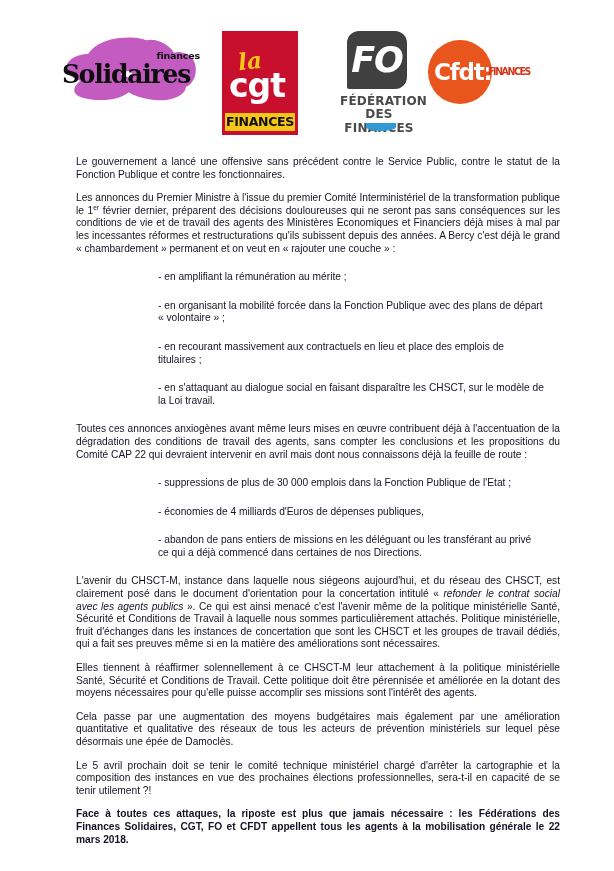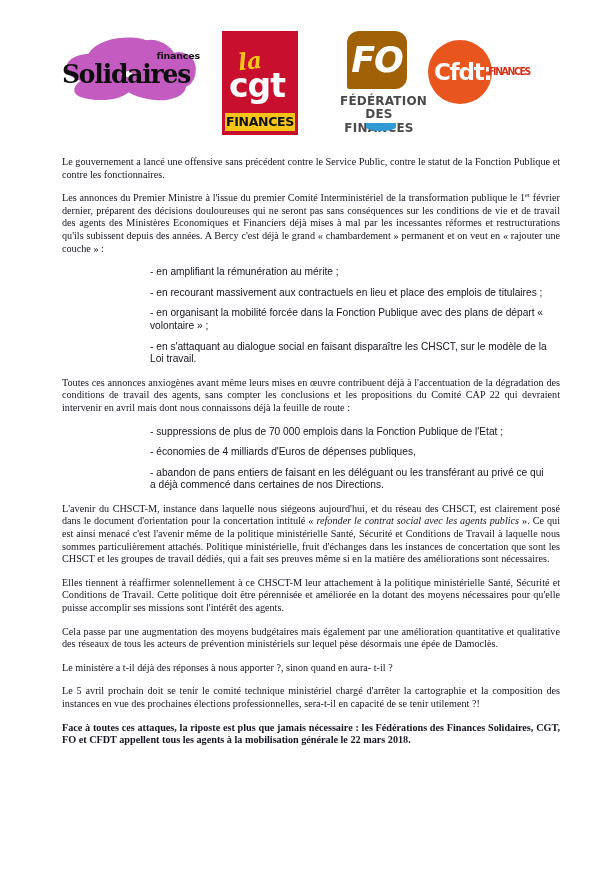--- a/index.html
+++ b/index.html
@@ -125,21 +125,21 @@
     top: 5px;
     width: 78px;
     height: 108px;
   }
   .fo-box {
     position: absolute;
     left: 7px;
     top: 0px;
     width: 60px;
     height: 58px;
-    background: #a16207;
+    background: #404040;
     border-radius: 12px 12px 12px 2px;
   }
   .fo-word {
     position: absolute;
     left: 0;
     top: 0;
     width: 60px;
     height: 58px;
     line-height: 58px;
     text-align: center;
@@ -213,44 +213,43 @@
   }
 
   
   .content {
     position: absolute;
     left: 58px;
     top: 156px;
     width: 502px;
   }
   p.para {
-    margin: 0 0 11px 4px;
+    margin: 0 0 11px 18px;
     font-size: 10.2px;
     line-height: 12.6px;
     text-align: justify;
     color: #141424;
-    font-family: Liberation Serif, serif;
   }
   p.para.bold { font-weight: bold; }
   .ital { font-style: italic; }
   sup {
     font-size: 6.5px;
     vertical-align: super;
     line-height: 0;
   }
   ul.bullets {
     list-style: none;
     margin: 0 0 11px 0;
     padding: 0 0 0 84px;
   }
   ul.bullets li {
     font-size: 10.2px;
     line-height: 12.6px;
     color: #141424;
-    margin: 8px;
+    margin: 16px;
     text-align: left;
   }
 </style>
 </head>
 <body>
 
 <div class="page">
 
   <div class="logo-bar">
 
@@ -289,41 +288,40 @@
   </div>
 
   <div class="content">
 
     <p class="para">Le gouvernement a lancé une offensive sans précédent  contre le Service Public, contre le statut de la Fonction Publique et contre les fonctionnaires.</p>
 
     <p class="para"><span>Les annonces du Premier Ministre à l'issue du premier Comité Interministériel de la transformation publique le 1</span><sup>er</sup><span> février dernier, préparent des décisions douloureuses qui ne seront pas sans conséquences sur les conditions de vie et de travail des agents des Ministères Economiques et Financiers déjà mises à mal par les incessantes réformes et restructurations qu'ils subissent depuis des années. A Bercy c'est déjà le grand « chambardement » permanent et on veut  en « rajouter une couche » :</span></p>
 
     <ul class="bullets">
       <li>- en amplifiant la rémunération au mérite ;</li>
+      <li>- en organisant la mobilité forcée dans la Fonction Publique avec des plans de départ « volontaire » ;</li>
       <li>- en recourant massivement aux contractuels en lieu et place des emplois de titulaires ;</li>
-      <li>- en organisant la mobilité forcée dans la Fonction Publique avec des plans de départ « volontaire » ;</li>
       <li>- en s'attaquant au dialogue social en faisant disparaître les CHSCT, sur le modèle de la Loi travail.</li>
     </ul>
 
     <p class="para">Toutes ces annonces anxiogènes avant même leurs mises en œuvre contribuent déjà à l'accentuation de la dégradation des conditions de travail des agents, sans compter les conclusions et les propositions du Comité CAP 22 qui devraient intervenir en avril mais dont nous connaissons déjà la feuille de route :</p>
 
     <ul class="bullets">
-      <li>- suppressions de plus de 70 000 emplois dans la Fonction Publique de l'Etat ;</li>
+      <li>- suppressions de plus de 30 000 emplois dans la Fonction Publique de l'Etat ;</li>
       <li>- économies de 4 milliards d'Euros de dépenses publiques,</li>
-      <li>- abandon de pans entiers de faisant en les déléguant ou les transférant au privé ce qui a déjà commencé dans certaines de nos Directions.</li>
+      <li>- abandon de pans entiers de missions en les déléguant ou les transférant au privé ce qui a déjà commencé dans certaines de nos Directions.</li>
     </ul>
 
     <p class="para"><span>L'avenir du CHSCT-M, instance dans laquelle nous siégeons aujourd'hui, et du réseau des CHSCT, est clairement posé dans le document d'orientation pour la concertation intitulé « </span><span class="ital">refonder le contrat social avec les agents publics</span><span> ». Ce qui est ainsi menacé c'est l'avenir même de la politique ministérielle Santé, Sécurité et Conditions de Travail à laquelle nous sommes particulièrement attachés. Politique ministérielle, fruit d'échanges dans les instances de concertation que sont les CHSCT et les groupes de travail dédiés, qui a fait ses preuves même si en la matière des améliorations sont nécessaires.</span></p>
 
 
     <p class="para">Elles tiennent à réaffirmer solennellement à ce CHSCT-M leur attachement à la politique ministérielle Santé, Sécurité et Conditions de Travail. Cette politique doit être pérennisée et améliorée en la dotant des moyens nécessaires pour qu'elle puisse accomplir ses missions sont l'intérêt des agents.</p>
 
     <p class="para">Cela passe par une augmentation des moyens budgétaires mais également par une amélioration quantitative et qualitative des réseaux de tous les acteurs de prévention  ministériels sur lequel pèse désormais une épée de Damoclès.</p>
 
-    <p class="para">Le ministère a t-il déjà des réponses à nous apporter ?, sinon quand en aura- t-il ?</p>
 
     <p class="para">Le 5 avril prochain doit se tenir le comité technique ministériel chargé d'arrêter la cartographie et la composition des instances en vue des prochaines élections professionnelles, sera-t-il en capacité de se tenir utilement ?!</p>
 
     <p class="para bold">Face à toutes ces attaques, la riposte est plus que jamais nécessaire : les Fédérations des Finances Solidaires, CGT, FO et CFDT appellent tous les agents à la mobilisation générale le 22 mars 2018.</p>
 
   </div>
 
 </div>
 
 </body></html>

